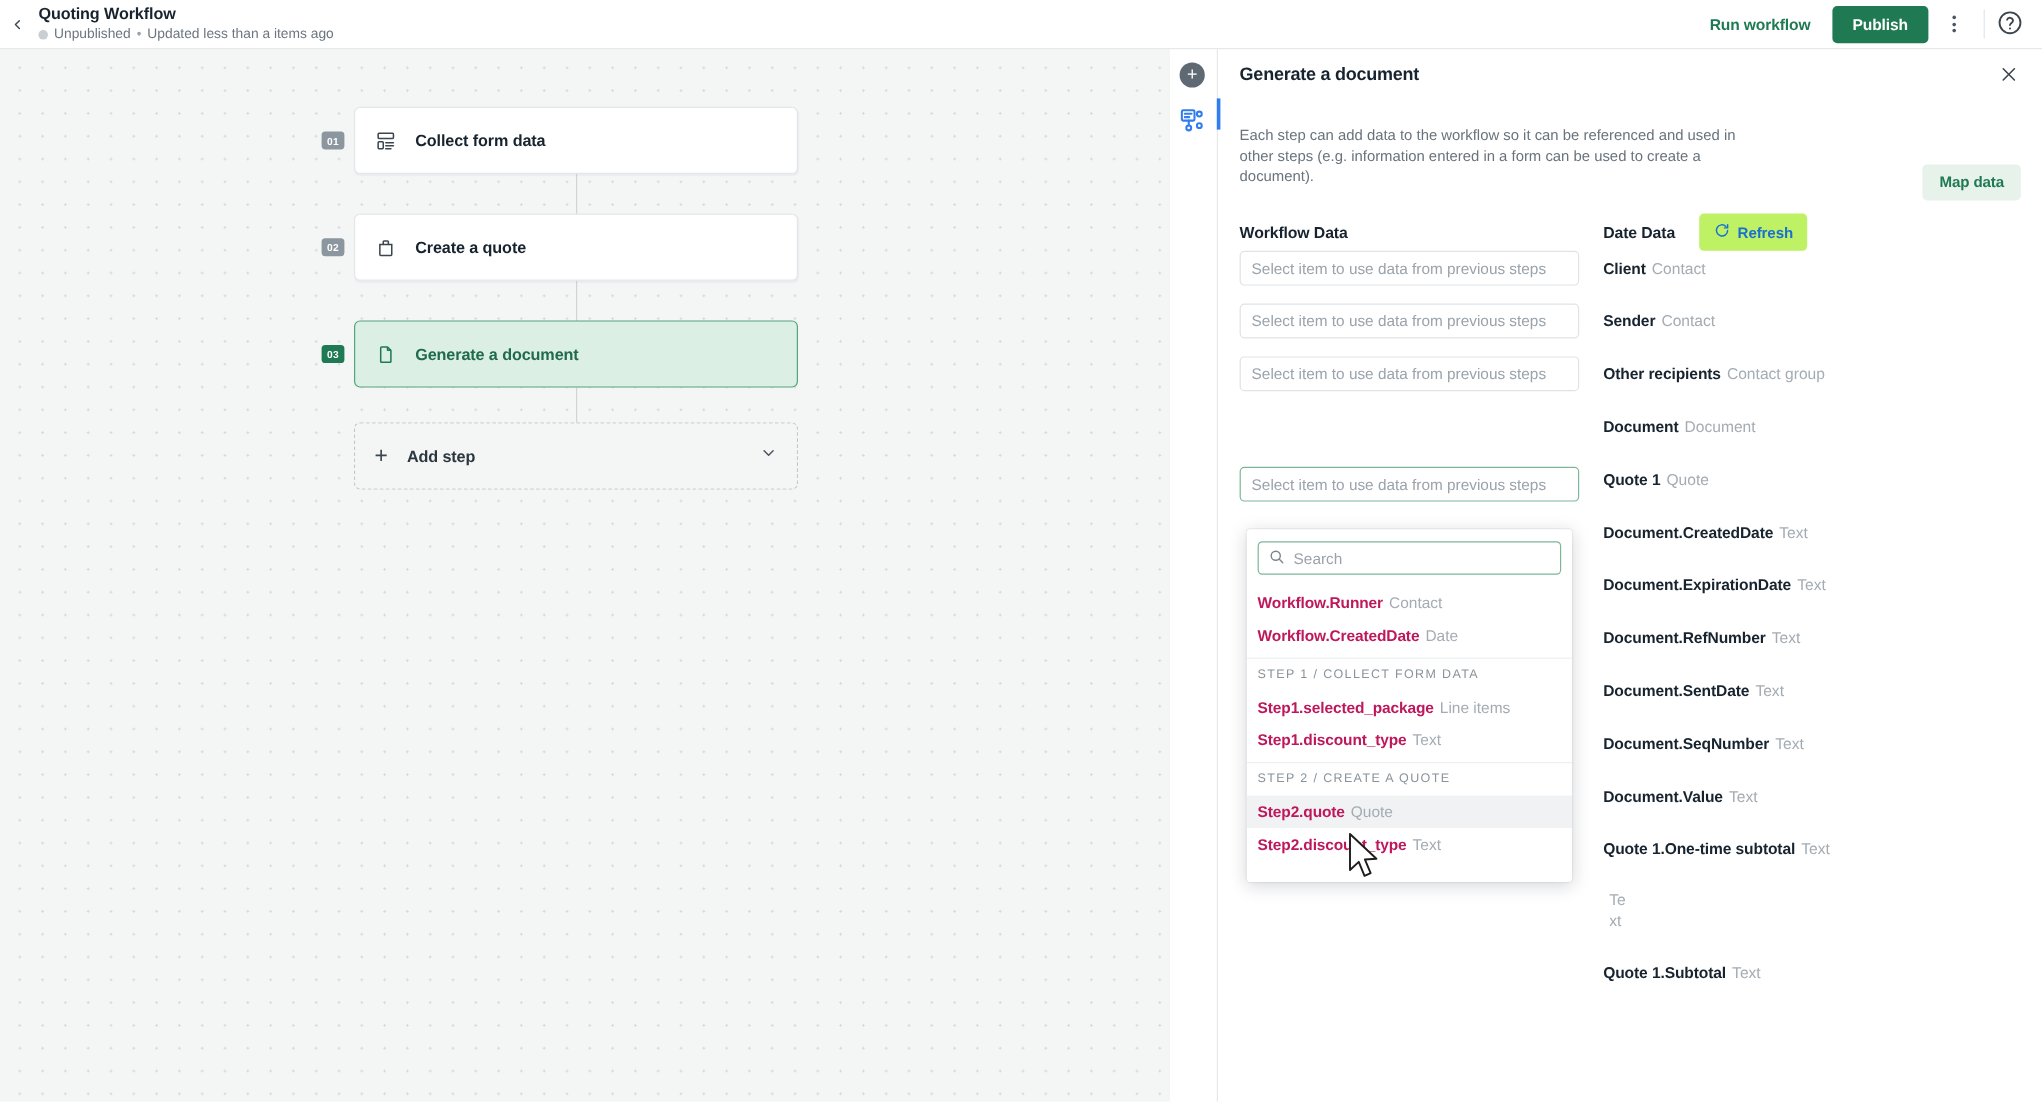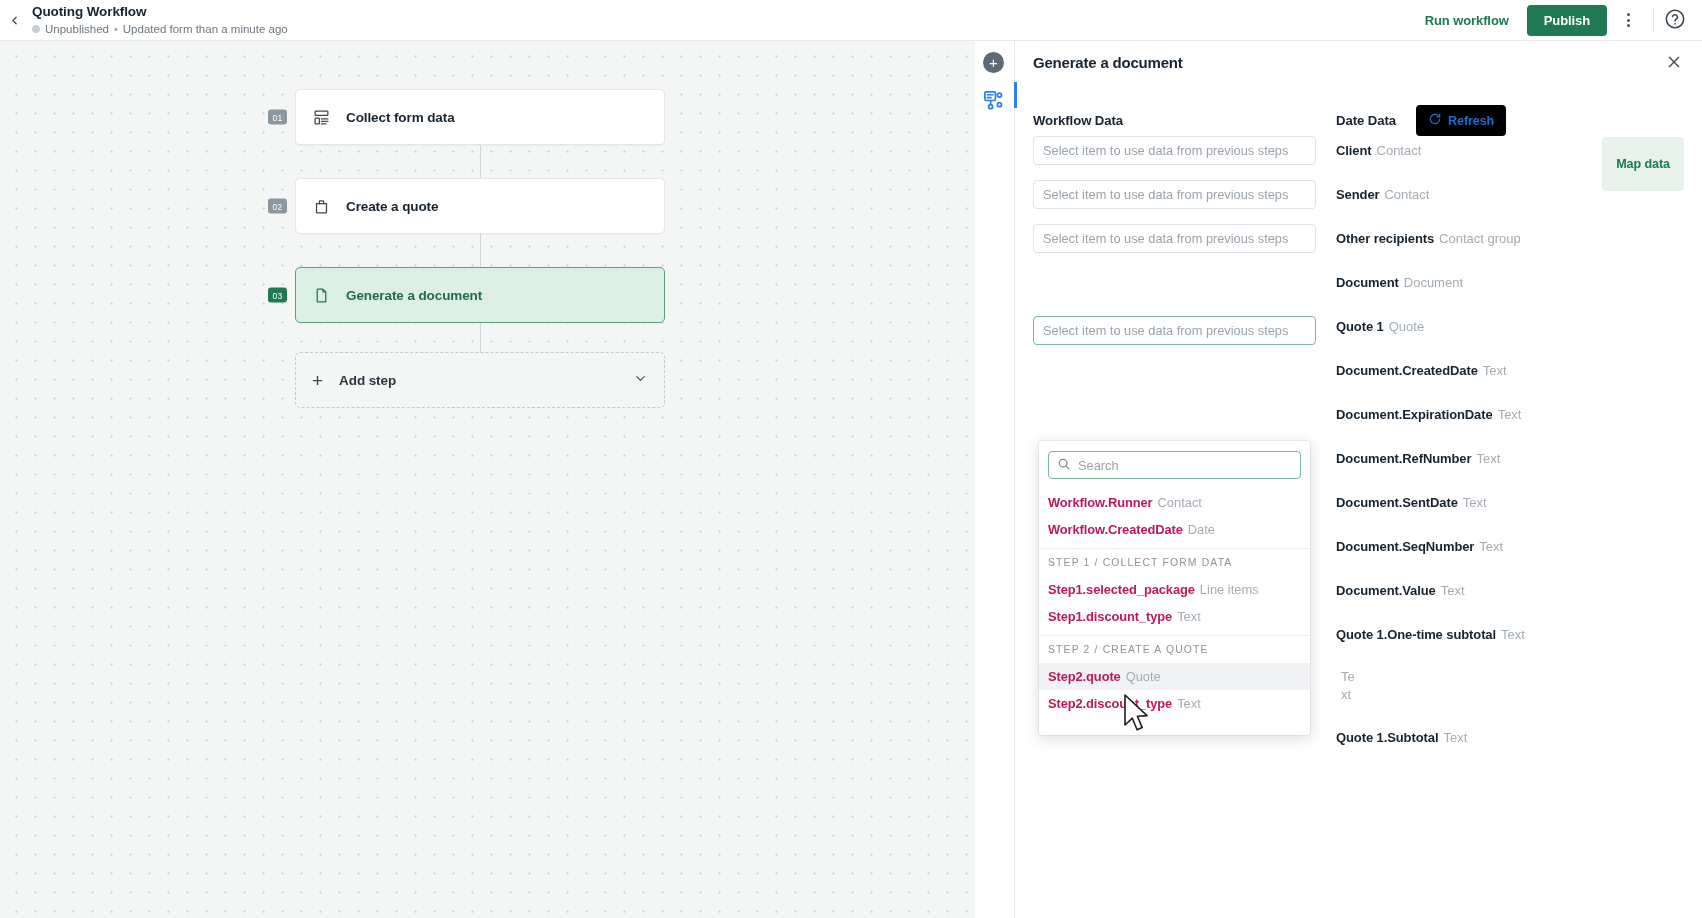--- a/index.html
+++ b/index.html
@@ -90,21 +90,21 @@
     cursor: pointer;
   }
   .step.selected {
     background: #dcefe4; border: 1px solid #55a47c;
     box-shadow: none;
   }
   .step .badge {
     position: absolute; left: -28px; top: 50%; transform: translateY(-50%);
     width: 19px; height: 15px; border-radius: 3px;
     background: #8b969f; color: #ffffff;
-    font-size: 8.5px; font-weight: 400; letter-spacing: 0.2px;
+    font-size: 8.5px; font-weight: 700; letter-spacing: 0.2px;
     display: flex; align-items: center; justify-content: center;
   }
   .step.selected .badge { background: #1f7a53; }
   .step .s-icon { width: 24px; margin-left: 13px; display: flex; align-items: center; justify-content: center; color: #3c464f; }
   .step.selected .s-icon { color: #1f7a53; }
   .step .s-label {
     margin-left: 13px; font-size: 13.5px; font-weight: 700;
     color: #17232e; letter-spacing: -0.1px;
   }
   .step.selected .s-label { color: #1f6b4c; }
@@ -159,38 +159,38 @@
   .tab.active { color: #17232e; font-weight: 700; border-bottom-color: #1f7a53; }
 
   .panel-desc {
     margin: 22px 18px 0 18px; font-size: 12.4px; color: #69737c;
     line-height: 17px; max-width: 432px;
   }
   .map-data-btn {
     position: absolute; right: 18px; top: 96px;
     background: #e6f2ea; color: #1f7a53;
     font-size: 12.6px; font-weight: 700; border: none; border-radius: 4px;
-    padding: 20px 14px; cursor: pointer; letter-spacing: -0.1px;
+    padding: 8px 14px; cursor: pointer; letter-spacing: -0.1px;
   }
 
   .col-heads {
     position: relative; margin: 27px 18px 0 18px; height: 26px;
   }
   .col-wf {
     position: absolute; left: 0; top: 3px;
     font-size: 13.2px; font-weight: 700; color: #17232e; letter-spacing: -0.1px;
   }
   .col-sd {
     position: absolute; left: 303px; top: 3px;
     font-size: 13.2px; font-weight: 700; color: #17232e; letter-spacing: -0.1px;
   }
   .refresh-btn {
     position: absolute; left: 383px; top: -5px;
     display: flex; align-items: center; gap: 6px;
-    background: #000000; color: #1a6fd4;
+    background: #bef264; color: #1a6fd4;
     border: none; border-radius: 4px; padding: 7px 12px;
     font-size: 12.6px; font-weight: 700; cursor: pointer; letter-spacing: -0.1px;
   }
 
   .body-grid {
     position: relative; margin: 0 18px; height: 700px;
   }
   .left-col { position: absolute; left: 0; top: 0; width: 283px; }
   .right-col { position: absolute; left: 303px; top: 0; width: 355px; }
 
@@ -283,21 +283,21 @@
           <polyline points="15 18 9 12 15 6"></polyline>
         </svg>
     </span>
   </div>
   <div class="title-wrap">
     <div class="wf-title">Quoting Workflow</div>
     <div class="wf-sub">
       <span class="dot-status"></span>
       <span>Unpublished</span>
       <span class="sep-dot">•</span>
-      <span>Updated form than a minute ago</span>
+      <span>Updated less than a items ago</span>
     </div>
   </div>
   <div class="topbar-right">
     <div class="run-link">Run workflow</div>
     <button class="publish-btn">Publish</button>
     <div class="kebab">
         <i></i>
         <i></i>
         <i></i>
       </div>
@@ -385,20 +385,21 @@
     <div class="panel-title">Generate a document</div>
     <div class="close-x">
       <svg width="16" height="16" viewBox="0 0 24 24" fill="none" stroke="#3c464f" stroke-width="2" stroke-linecap="round">
           <line x1="5" y1="5" x2="19" y2="19"></line>
           <line x1="19" y1="5" x2="5" y2="19"></line>
         </svg>
     </div>
   </div>
 
 
+  <div class="panel-desc">Each step can add data to the workflow so it can be referenced and used in other steps (e.g. information entered in a form can be used to create a document).</div>
   <button class="map-data-btn">Map data</button>
 
   <div class="col-heads">
     <div class="col-wf">Workflow Data</div>
     <div class="col-sd">Date Data</div>
     <button class="refresh-btn">
       <span>
         <svg width="14" height="14" viewBox="0 0 24 24" fill="none" stroke="#1a6fd4" stroke-width="2.1" stroke-linecap="round">
             <path d="M20 12a8 8 0 1 1-2.4-5.7"></path>
             <polyline points="20 4 20 8.4 15.6 8.4"></polyline>

